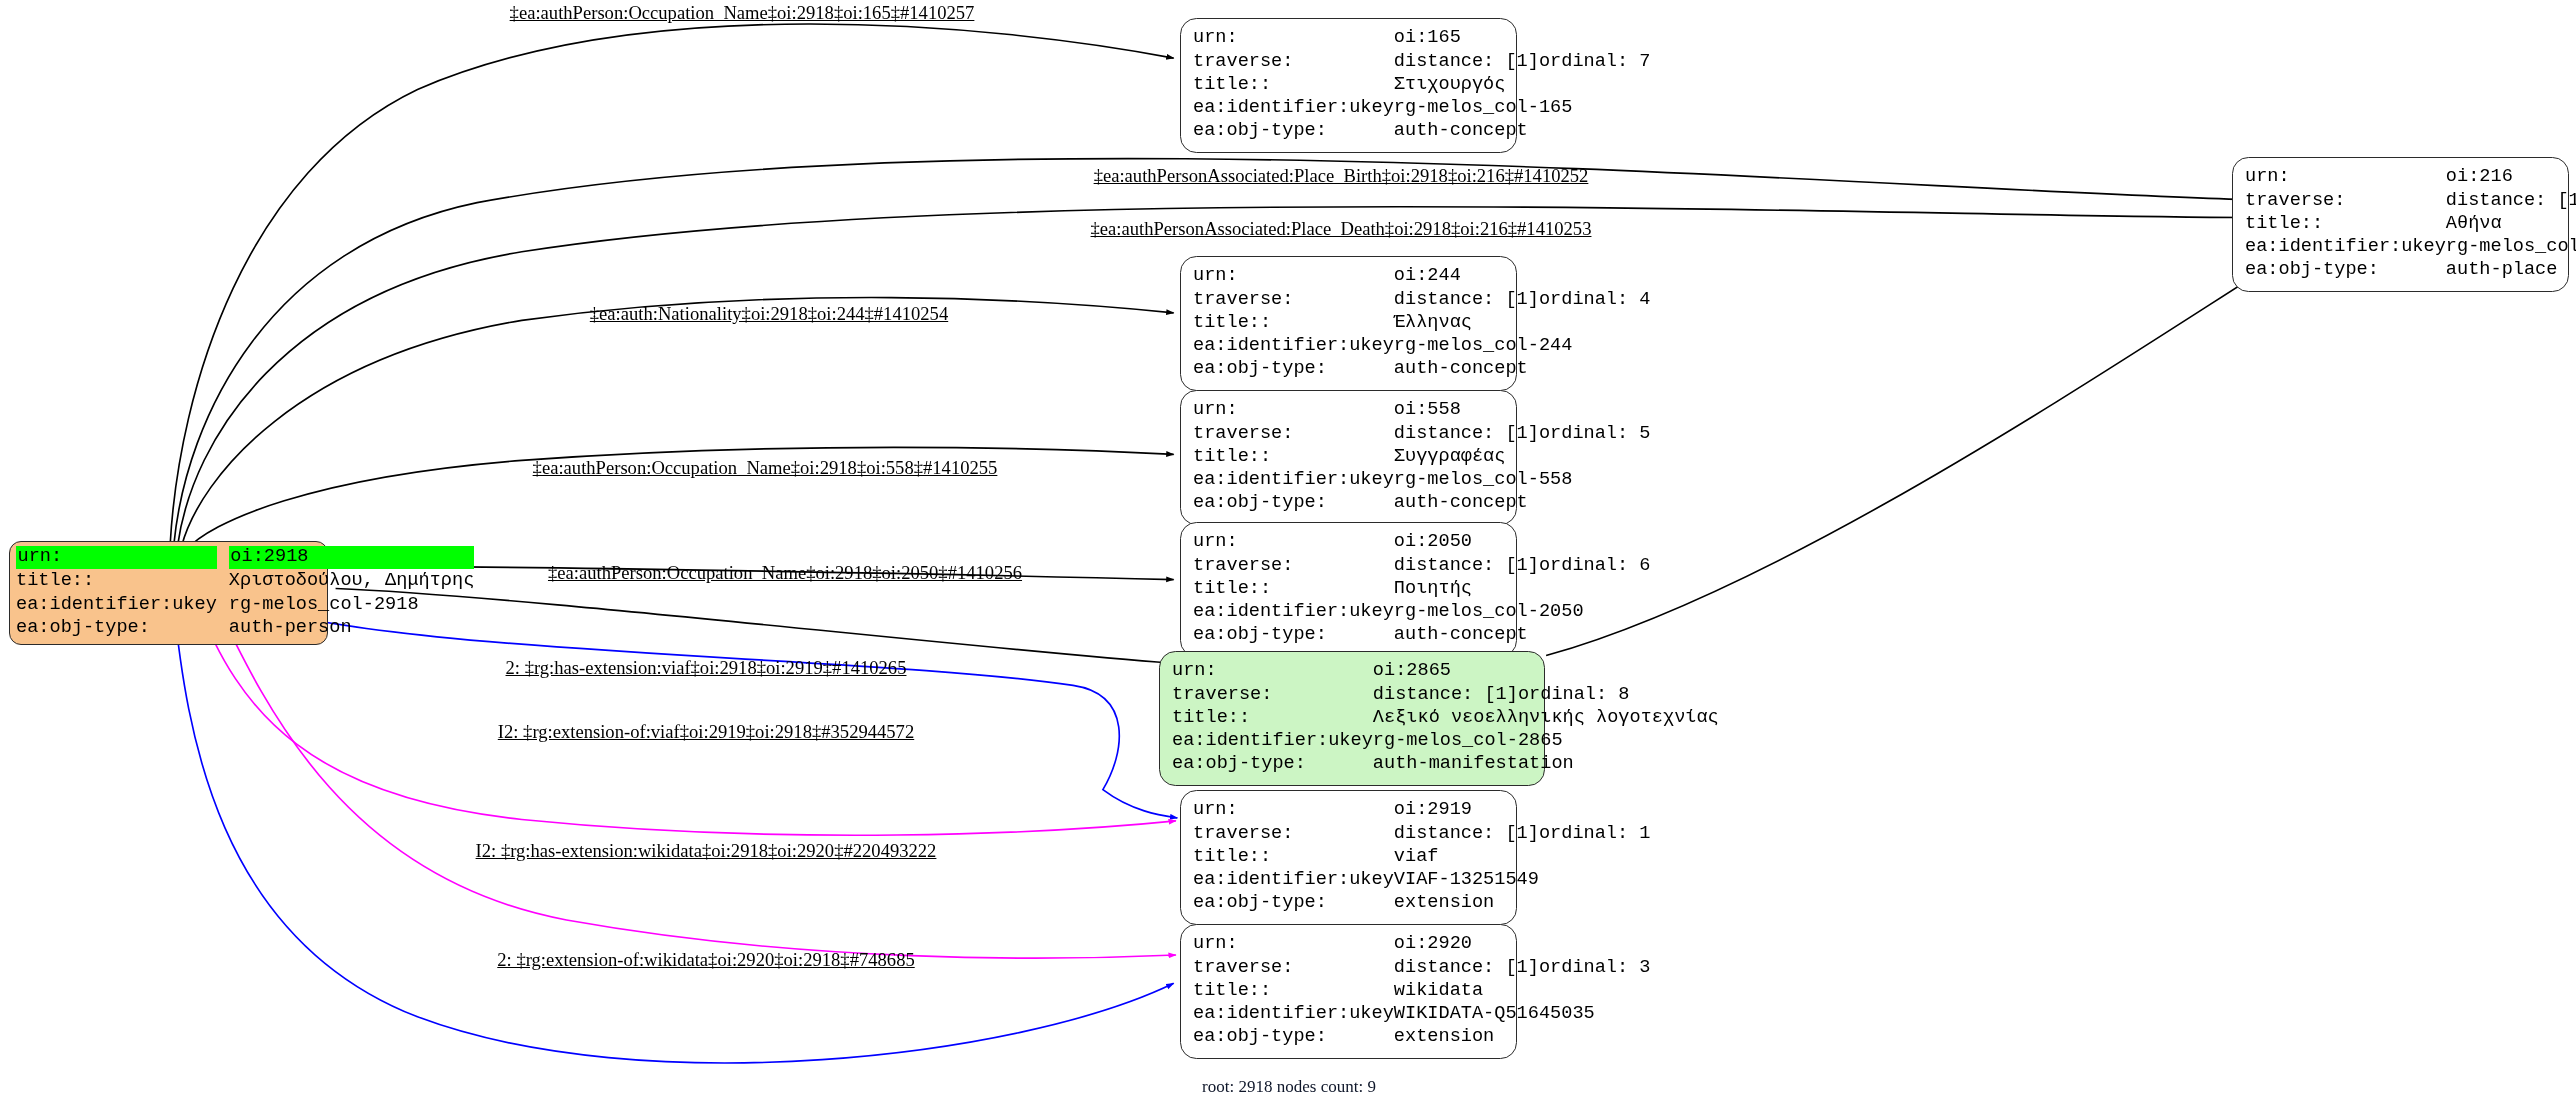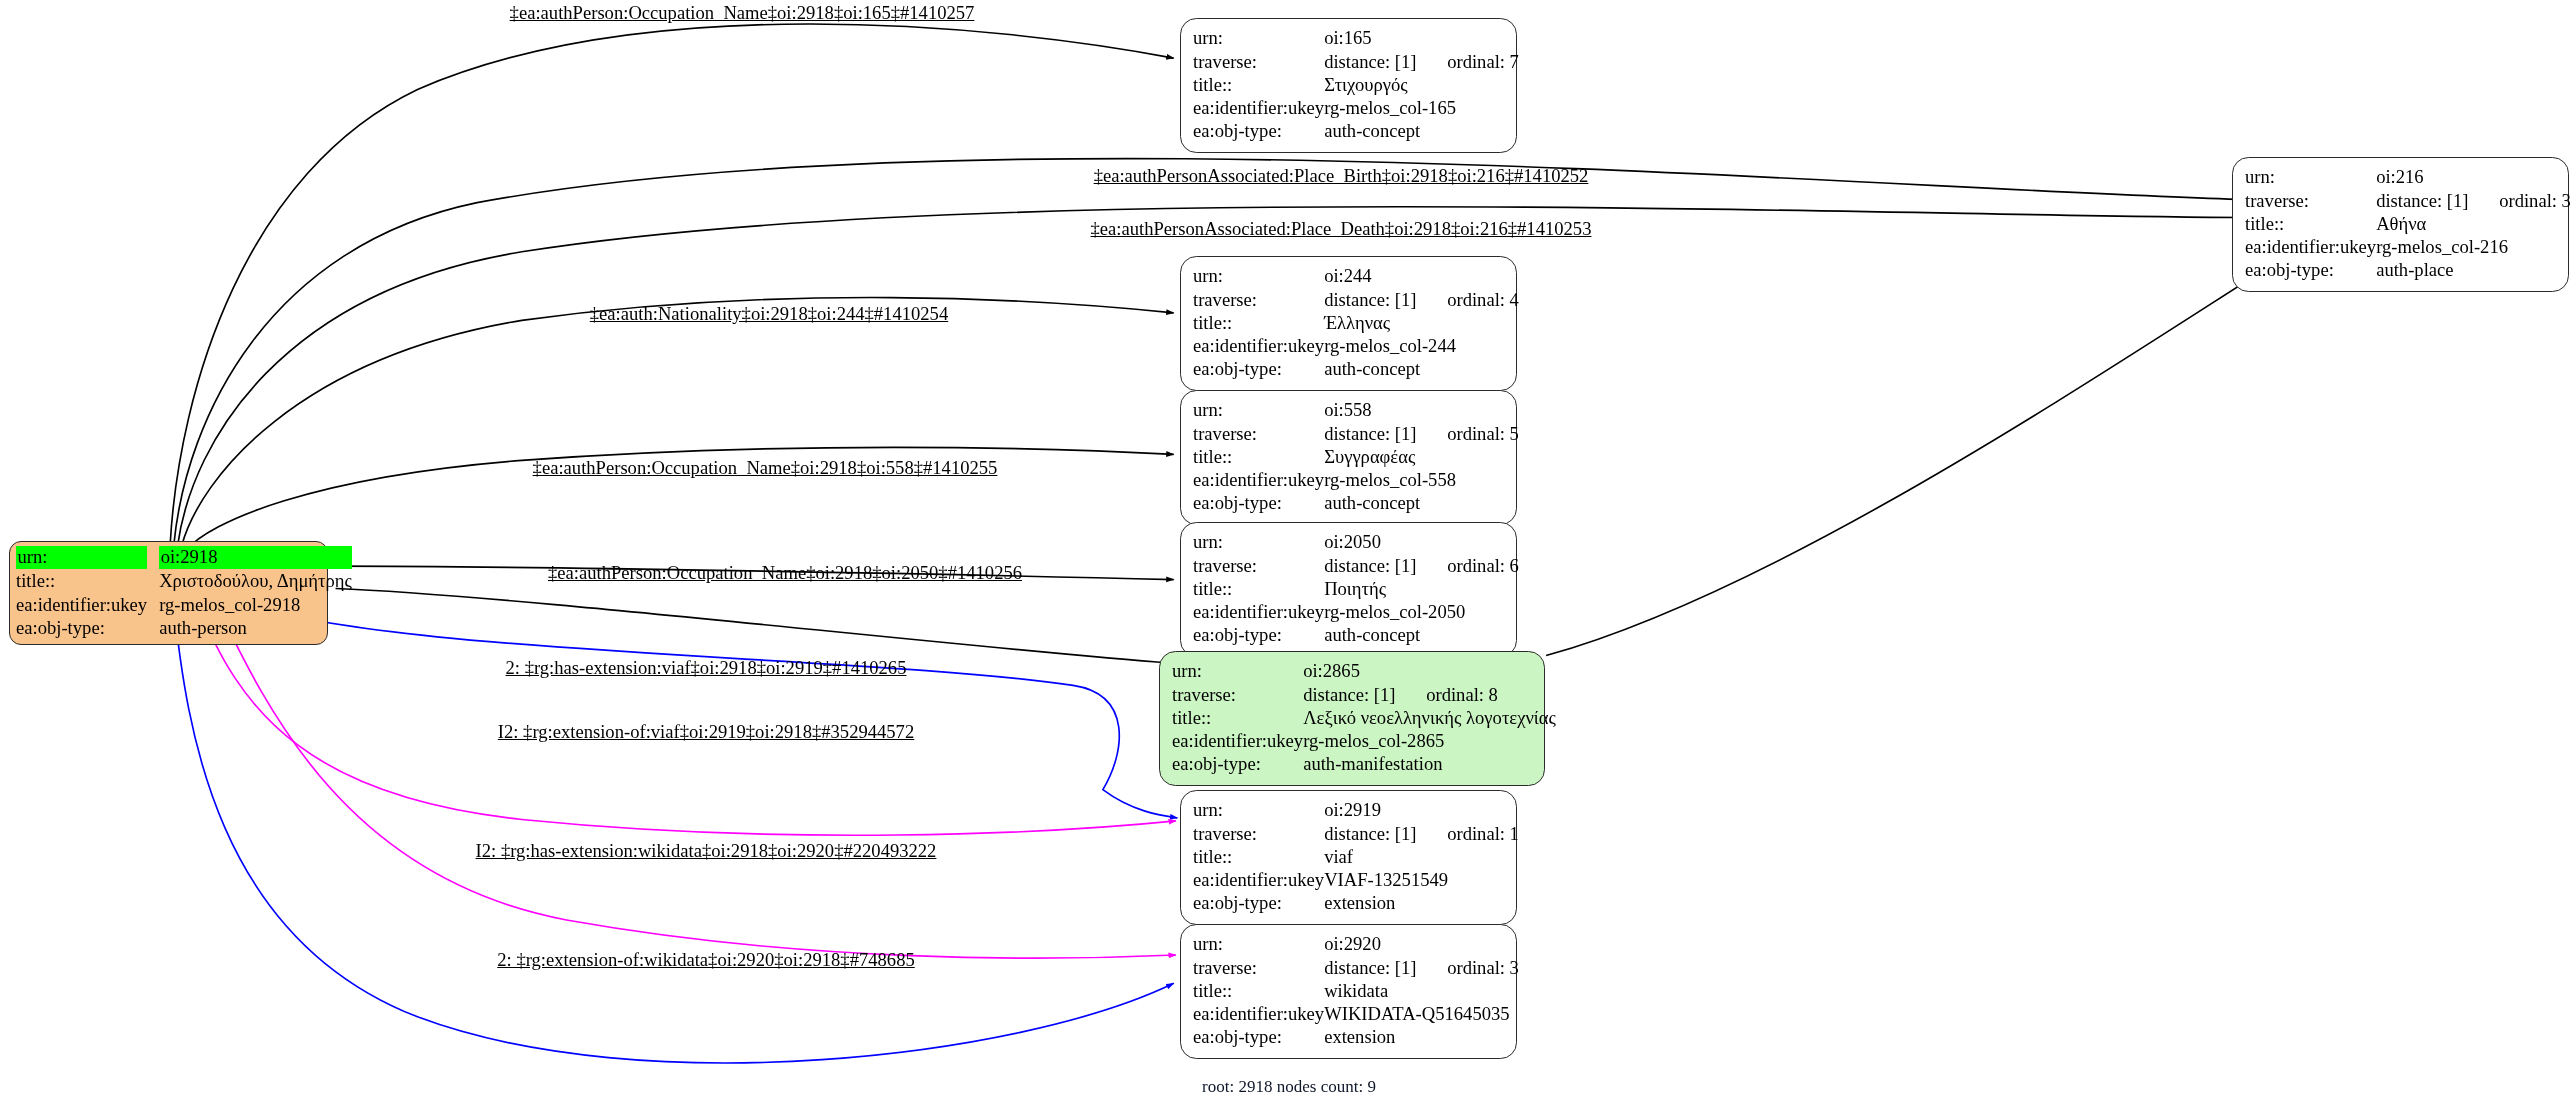--- a/index.html
+++ b/index.html
@@ -39,20 +39,21 @@
     padding: 3px 6px 4.5px 6px;
   }
   .node.manifest {
     background: #ccf5c4;
   }
   table.rows {
     border-collapse: collapse;
     font-size: 18.6px;
     line-height: 1.18;
     color: #000000;
+    font-family: Liberation Mono, monospace;
   }
   table.rows td {
     padding: 0.7px 0;
     white-space: nowrap;
     vertical-align: top;
   }
   td.key {
     padding-right: 19.4px;
   }
   .node.root table.rows {

